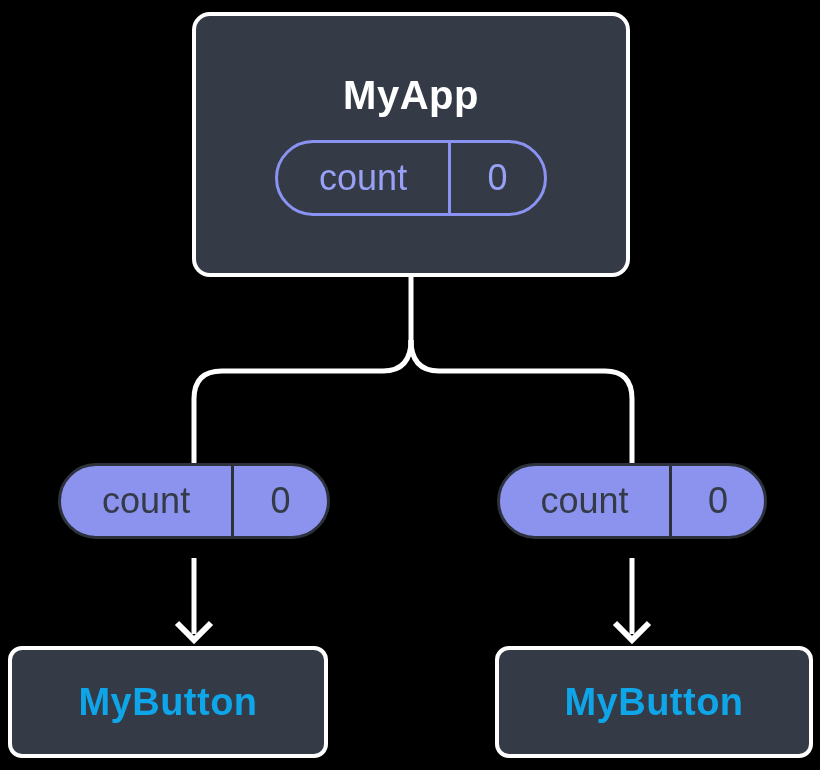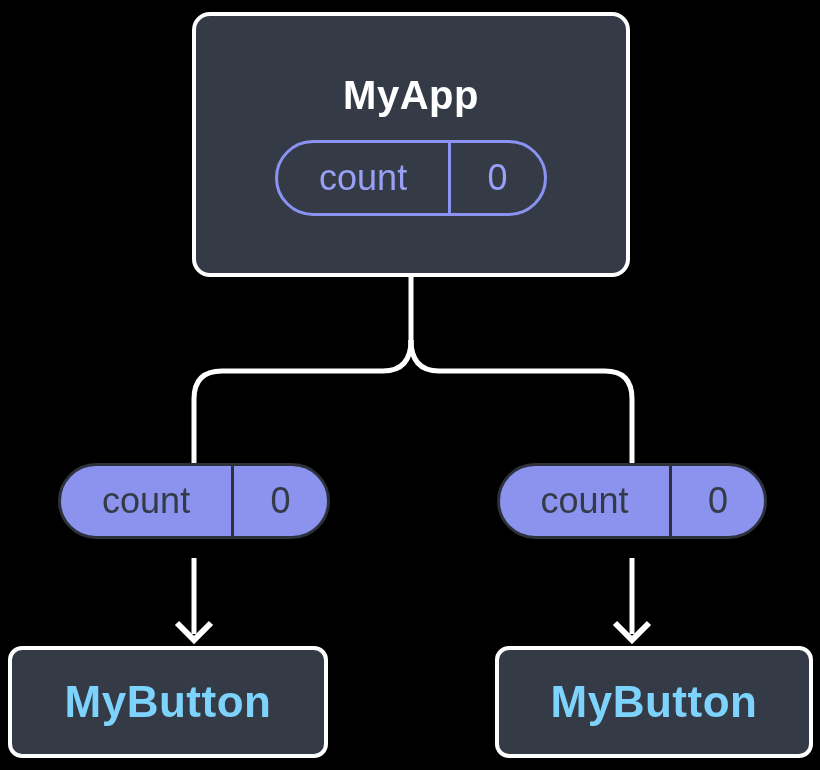--- a/index.html
+++ b/index.html
@@ -92,22 +92,22 @@
     width: 320px;
     height: 112px;
     border-radius: 14px;
     display: flex;
     align-items: center;
     justify-content: center;
   }
   #left-button  { left: 8px;   top: 646px; }
   #right-button { left: 495px; top: 646px; width: 318px; }
   .button-title {
-    color: #7dd3fc;
-    font-size: 44px;
+    color: #0ea5e9;
+    font-size: 38px;
     font-weight: 700;
     letter-spacing: 0.5px;
   }
 </style>
 </head>
 <body>
 
 <div id="stage">
 
   <svg class="connectors" width="820" height="770" viewBox="0 0 820 770">

